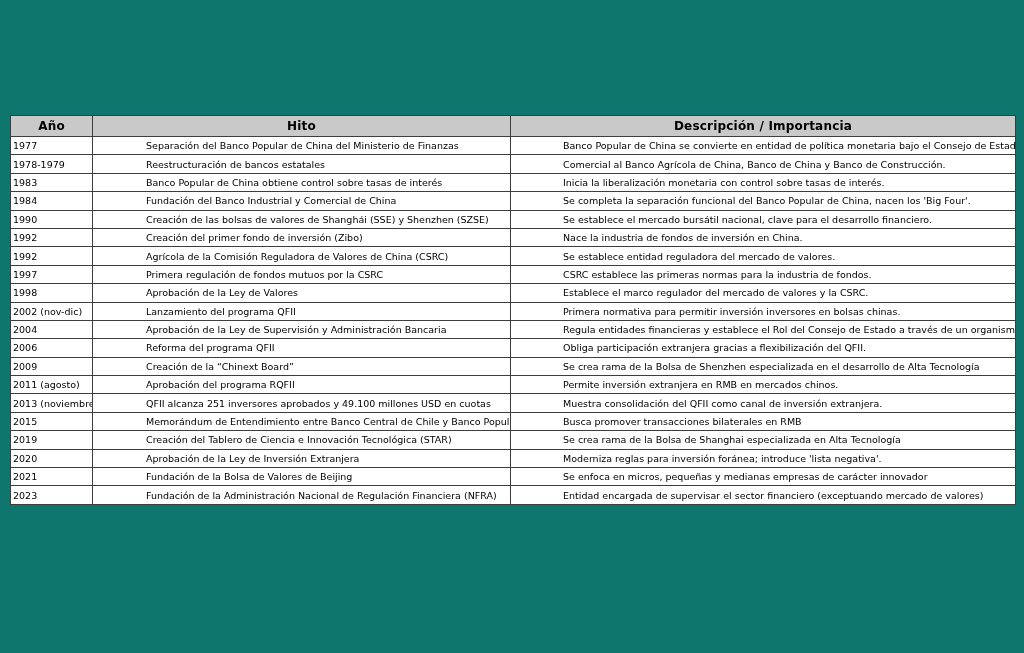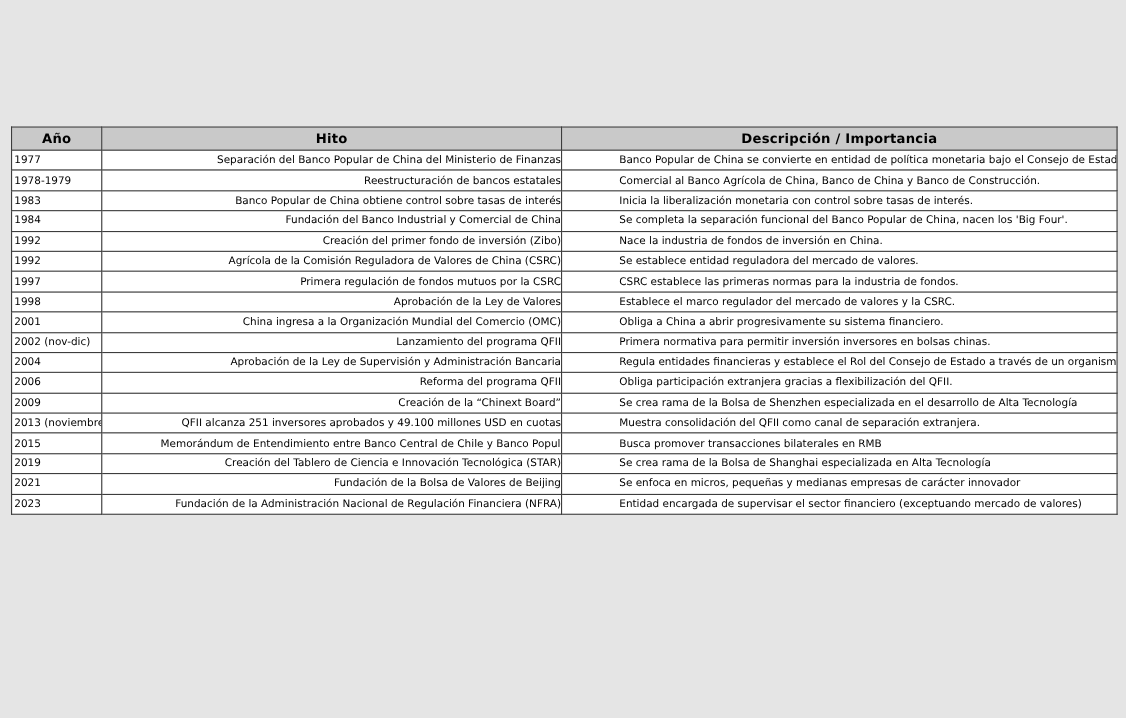--- a/index.html
+++ b/index.html
@@ -6,21 +6,21 @@
     margin: 0;
     padding: 0;
     background: #ffffff;
     font-family: "DejaVu Sans", "Liberation Sans", sans-serif;
     color: #000000;
   }
   .canvas {
     position: relative;
     width: 1024px;
     height: 653px;
-    background: #e5e5e5;
+    background: #0f766e;
     overflow: hidden;
   }
   table.timeline {
     position: absolute;
     left: 10px;
     top: 115px;
     width: 1005px;
     border-collapse: collapse;
     table-layout: fixed;
   }
@@ -42,21 +42,21 @@
     font-size: 9.5px;
     font-weight: normal;
     height: 17.4px;
     padding: 0;
     vertical-align: middle;
     white-space: nowrap;
     overflow: hidden;
     background: #ffffff;
   }
   table.timeline td.year-cell { padding-left: 2px;  }
-  table.timeline td.hito-cell { padding-left: 53px; text-align: right; }
+  table.timeline td.hito-cell { padding-left: 53px; }
   table.timeline td.desc-cell { padding-left: 52px; }
 </style>
 </head>
 <body>
 
 <div class="canvas">
   <table class="timeline">
     <colgroup>
       <col class="c-year">
       <col class="c-hito">
@@ -84,43 +84,43 @@
           <td class="year-cell">1983</td>
           <td class="hito-cell">Banco Popular de China obtiene control sobre tasas de interés</td>
           <td class="desc-cell">Inicia la liberalización monetaria con control sobre tasas de interés.</td>
         </tr>
         <tr>
           <td class="year-cell">1984</td>
           <td class="hito-cell">Fundación del Banco Industrial y Comercial de China</td>
           <td class="desc-cell">Se completa la separación funcional del Banco Popular de China, nacen los 'Big Four'.</td>
         </tr>
         <tr>
+          <td class="year-cell">1990</td>
+          <td class="hito-cell">Creación de las bolsas de valores de Shanghái (SSE) y Shenzhen (SZSE)</td>
+          <td class="desc-cell">Se establece el mercado bursátil nacional, clave para el desarrollo financiero.</td>
+        </tr>
+        <tr>
           <td class="year-cell">1992</td>
           <td class="hito-cell">Creación del primer fondo de inversión (Zibo)</td>
           <td class="desc-cell">Nace la industria de fondos de inversión en China.</td>
         </tr>
         <tr>
           <td class="year-cell">1992</td>
           <td class="hito-cell">Agrícola de la Comisión Reguladora de Valores de China (CSRC)</td>
           <td class="desc-cell">Se establece entidad reguladora del mercado de valores.</td>
         </tr>
         <tr>
           <td class="year-cell">1997</td>
           <td class="hito-cell">Primera regulación de fondos mutuos por la CSRC</td>
           <td class="desc-cell">CSRC establece las primeras normas para la industria de fondos.</td>
         </tr>
         <tr>
           <td class="year-cell">1998</td>
           <td class="hito-cell">Aprobación de la Ley de Valores</td>
           <td class="desc-cell">Establece el marco regulador del mercado de valores y la CSRC.</td>
-        </tr>
-        <tr>
-          <td class="year-cell">2001</td>
-          <td class="hito-cell">China ingresa a la Organización Mundial del Comercio (OMC)</td>
-          <td class="desc-cell">Obliga a China a abrir progresivamente su sistema financiero.</td>
         </tr>
         <tr>
           <td class="year-cell">2002 (nov-dic)</td>
           <td class="hito-cell">Lanzamiento del programa QFII</td>
           <td class="desc-cell">Primera normativa para permitir inversión inversores en bolsas chinas.</td>
         </tr>
         <tr>
           <td class="year-cell">2004</td>
           <td class="hito-cell">Aprobación de la Ley de Supervisión y Administración Bancaria</td>
           <td class="desc-cell">Regula entidades financieras y establece el Rol del Consejo de Estado a través de un organismo regulador</td>
@@ -129,33 +129,43 @@
           <td class="year-cell">2006</td>
           <td class="hito-cell">Reforma del programa QFII</td>
           <td class="desc-cell">Obliga participación extranjera gracias a flexibilización del QFII.</td>
         </tr>
         <tr>
           <td class="year-cell">2009</td>
           <td class="hito-cell">Creación de la “Chinext Board”</td>
           <td class="desc-cell">Se crea rama de la Bolsa de Shenzhen especializada en el desarrollo de Alta Tecnología</td>
         </tr>
         <tr>
+          <td class="year-cell">2011 (agosto)</td>
+          <td class="hito-cell">Aprobación del programa RQFII</td>
+          <td class="desc-cell">Permite inversión extranjera en RMB en mercados chinos.</td>
+        </tr>
+        <tr>
           <td class="year-cell">2013 (noviembre)</td>
           <td class="hito-cell">QFII alcanza 251 inversores aprobados y 49.100 millones USD en cuotas</td>
-          <td class="desc-cell">Muestra consolidación del QFII como canal de separación extranjera.</td>
+          <td class="desc-cell">Muestra consolidación del QFII como canal de inversión extranjera.</td>
         </tr>
         <tr>
           <td class="year-cell">2015</td>
           <td class="hito-cell">Memorándum de Entendimiento entre Banco Central de Chile y Banco Popular de China</td>
           <td class="desc-cell">Busca promover transacciones bilaterales en RMB</td>
         </tr>
         <tr>
           <td class="year-cell">2019</td>
           <td class="hito-cell">Creación del Tablero de Ciencia e Innovación Tecnológica (STAR)</td>
           <td class="desc-cell">Se crea rama de la Bolsa de Shanghai especializada en Alta Tecnología</td>
+        </tr>
+        <tr>
+          <td class="year-cell">2020</td>
+          <td class="hito-cell">Aprobación de la Ley de Inversión Extranjera</td>
+          <td class="desc-cell">Moderniza reglas para inversión foránea; introduce 'lista negativa'.</td>
         </tr>
         <tr>
           <td class="year-cell">2021</td>
           <td class="hito-cell">Fundación de la Bolsa de Valores de Beijing</td>
           <td class="desc-cell">Se enfoca en micros, pequeñas y medianas empresas de carácter innovador</td>
         </tr>
         <tr>
           <td class="year-cell">2023</td>
           <td class="hito-cell">Fundación de la Administración Nacional de Regulación Financiera (NFRA)</td>
           <td class="desc-cell">Entidad encargada de supervisar el sector financiero (exceptuando mercado de valores)</td>

